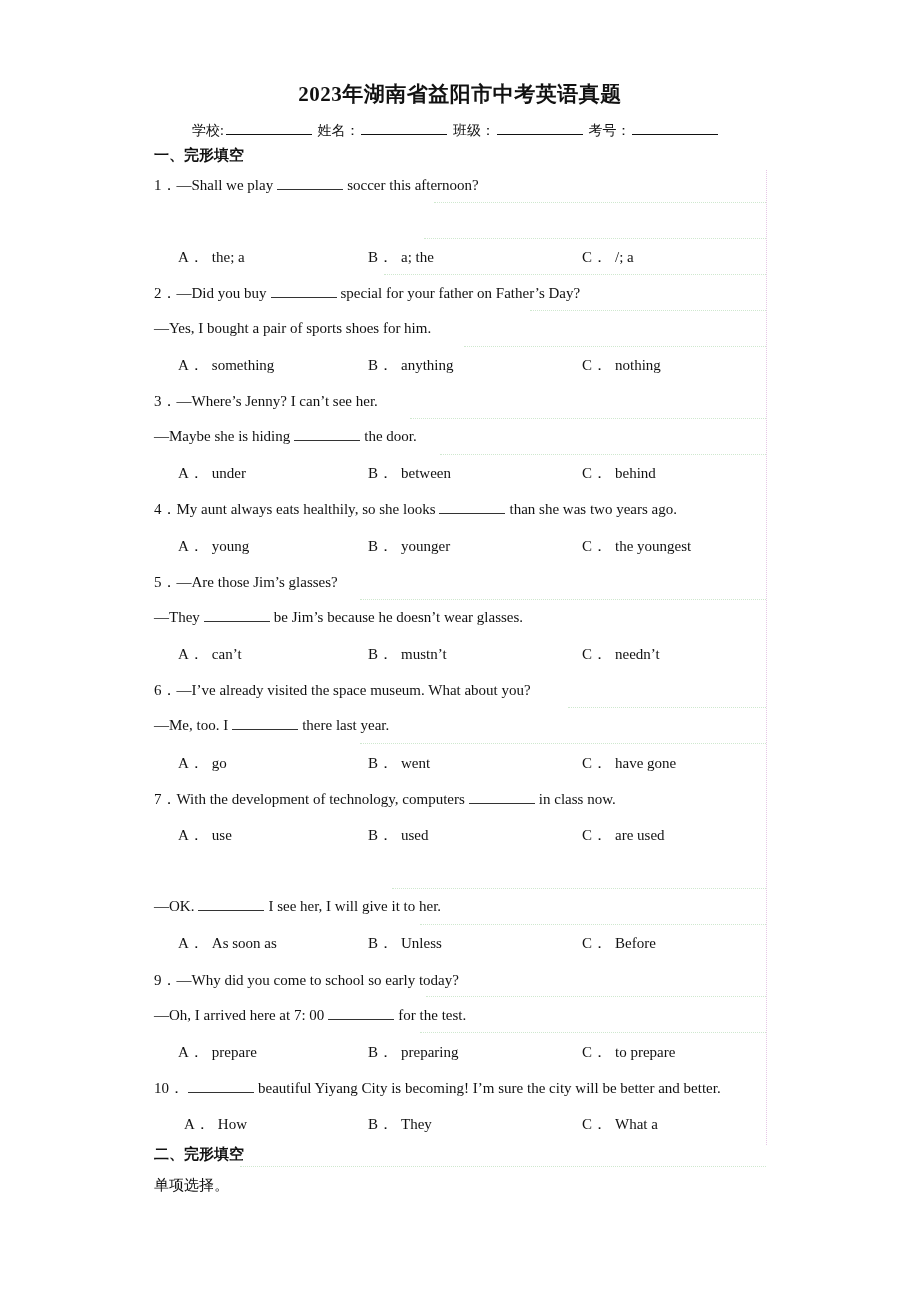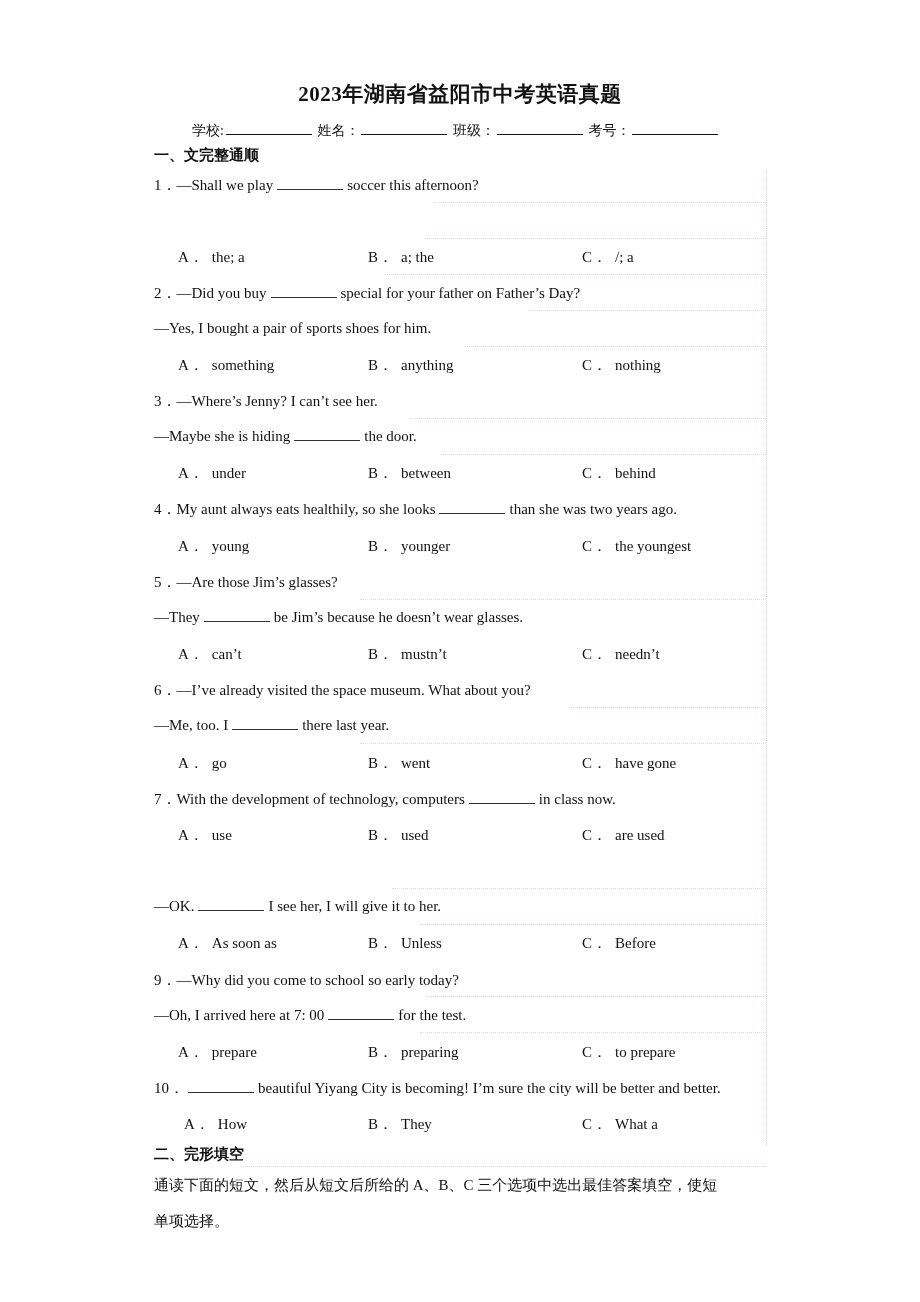--- a/index.html
+++ b/index.html
@@ -25,21 +25,21 @@
 <div class="page">
   <div class="title">2023年湖南省益阳市中考英语真题</div>
 
   <div class="info">
     <span>学校:</span><span class="blank"></span>
     <span>姓名：</span><span class="blank"></span>
     <span>班级：</span><span class="blank"></span>
     <span>考号：</span><span class="blank"></span>
   </div>
 
-  <div class="sec" style="top:146px">一、文完整通顺</div>
+  <div class="sec" style="top:146px">一、完形填空</div>
 
   <div class="dots-v"></div>
 
   <div class="line" style="top:176px"><span>1．</span><span>—Shall we play</span><span class="blank-s"></span><span>soccer this afternoon?</span></div>
   <div class="opt" style="top:248px;left:178px"><span class="lbl">A．</span><span>the; a</span></div>
   <div class="opt" style="top:248px;left:368px"><span class="lbl">B．</span><span>a; the</span></div>
   <div class="opt" style="top:248px;left:582px"><span class="lbl">C．</span><span>/; a</span></div>
 
   <div class="line" style="top:284px"><span>2．</span><span>—Did you buy</span><span class="blank-s"></span><span>special for your father on Father’s Day?</span></div>
   <div class="line" style="top:320px"><span>—Yes, I bought a pair of sports shoes for him.</span></div>
@@ -86,21 +86,20 @@
   <div class="opt" style="top:1043px;left:368px"><span class="lbl">B．</span><span>preparing</span></div>
   <div class="opt" style="top:1043px;left:582px"><span class="lbl">C．</span><span>to prepare</span></div>
 
   <div class="line" style="top:1079px"><span>10．</span><span class="blank-s"></span><span>beautiful Yiyang City is becoming! I’m sure the city will be better and better.</span></div>
   <div class="opt" style="top:1115px;left:184px"><span class="lbl">A．</span><span>How</span></div>
   <div class="opt" style="top:1115px;left:368px"><span class="lbl">B．</span><span>They</span></div>
   <div class="opt" style="top:1115px;left:582px"><span class="lbl">C．</span><span>What a</span></div>
 
   <div class="sec" style="top:1145px">二、完形填空</div>
   <div class="para" style="top:1167px">
-    <div>通读下面的短文，然后从短文后所给的 A、B、C 三个选项中选出最佳答案填空，使短</div>
     <div>单项选择。</div>
   </div>
 
   <div class="dots-h" style="left:434px;top:202px;width:332px"></div>
   <div class="dots-h" style="left:424px;top:238px;width:342px"></div>
   <div class="dots-h" style="left:384px;top:274px;width:382px"></div>
   <div class="dots-h" style="left:530px;top:310px;width:236px"></div>
   <div class="dots-h" style="left:464px;top:346px;width:302px"></div>
   <div class="dots-h" style="left:410px;top:418px;width:356px"></div>
   <div class="dots-h" style="left:440px;top:454px;width:326px"></div>

